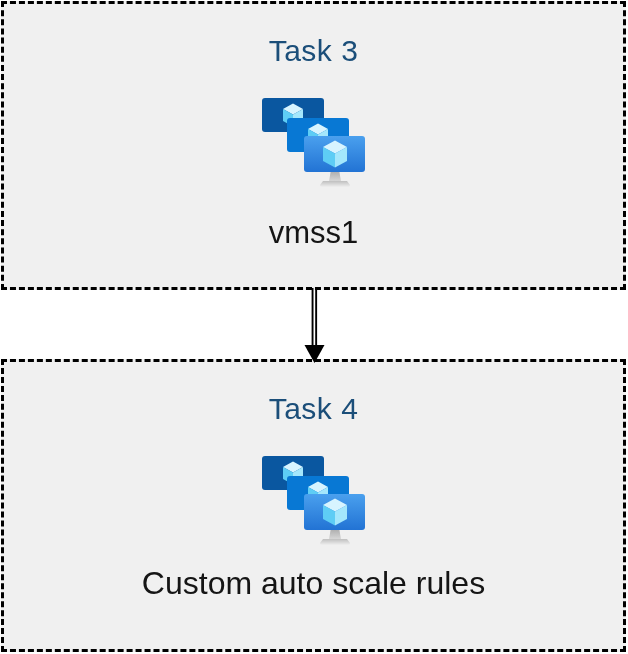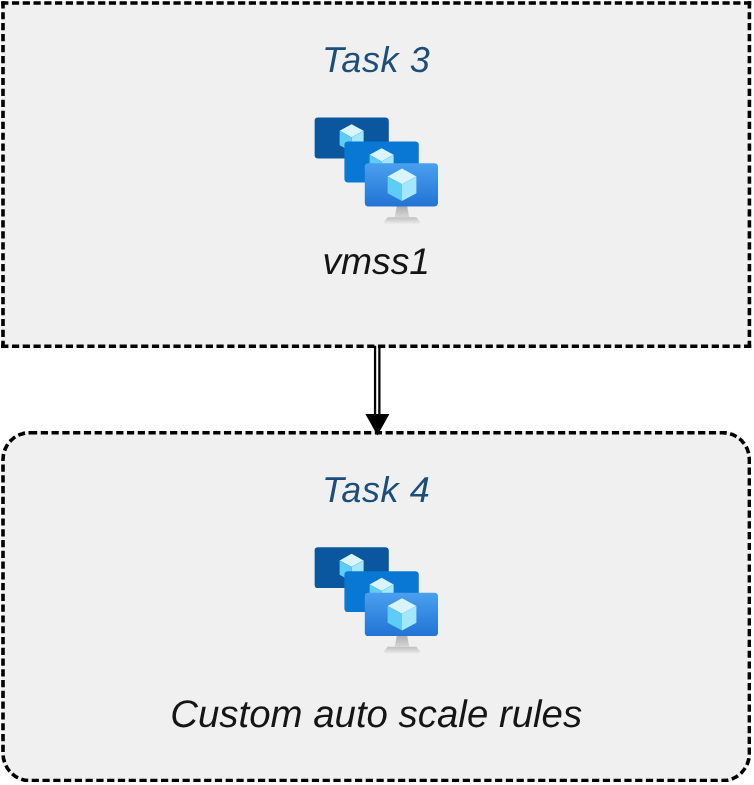--- a/index.html
+++ b/index.html
@@ -17,46 +17,45 @@
   .task-box {
     position: absolute;
     left: 1px;
     width: 625px;
     background: var(--box-bg, #f0f0f0);
     border: 3px dashed var(--box-border, #000000);
     box-sizing: border-box;
     display: flex;
     flex-direction: column;
     align-items: center;
-    font-style: italic;
   }
   #task3-box { top: 1px; height: 289px; }
-  #task4-box { top: 359px; height: 293px; border-radius: 24px; }
+  #task4-box { top: 359px; height: 293px; }
 
   .task-title {
     margin-top: 28px;
     font-size: 30px;
     line-height: 38px;
     color: var(--title-blue, #1b4e79);
     letter-spacing: 0.5px;
   }
   .vmss-icon {
     margin-top: 26px;
     width: 103px;
     height: 91px;
     display: block;
   }
   .box-label {
     color: var(--label-text, #151515);
     font-size: 31px;
     line-height: 37px;
     text-align: center;
   }
-  #vmss-name-label { margin-top: 12px; }
-  #autoscale-label { margin-top: 32px; font-size: 32px; }
+  #vmss-name-label { margin-top: 27px; }
+  #autoscale-label { margin-top: 20px; font-size: 32px; }
 
   #down-arrow {
     position: absolute;
     left: 304px;
     top: 288px;
     width: 21px;
     height: 76px;
     z-index: 2;
   }
   #down-arrow .arrow-ink { fill: var(--arrow-black, #000000); }

